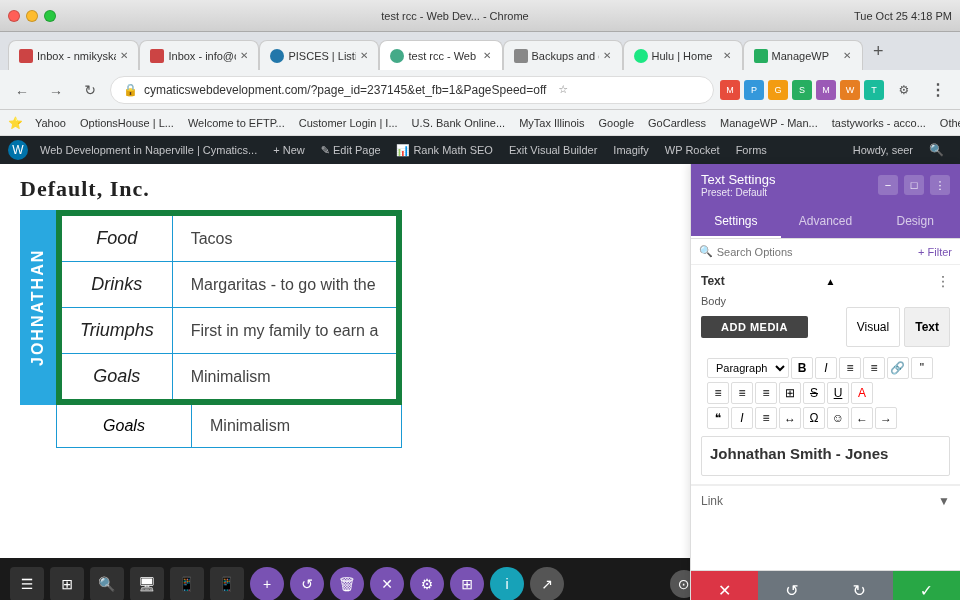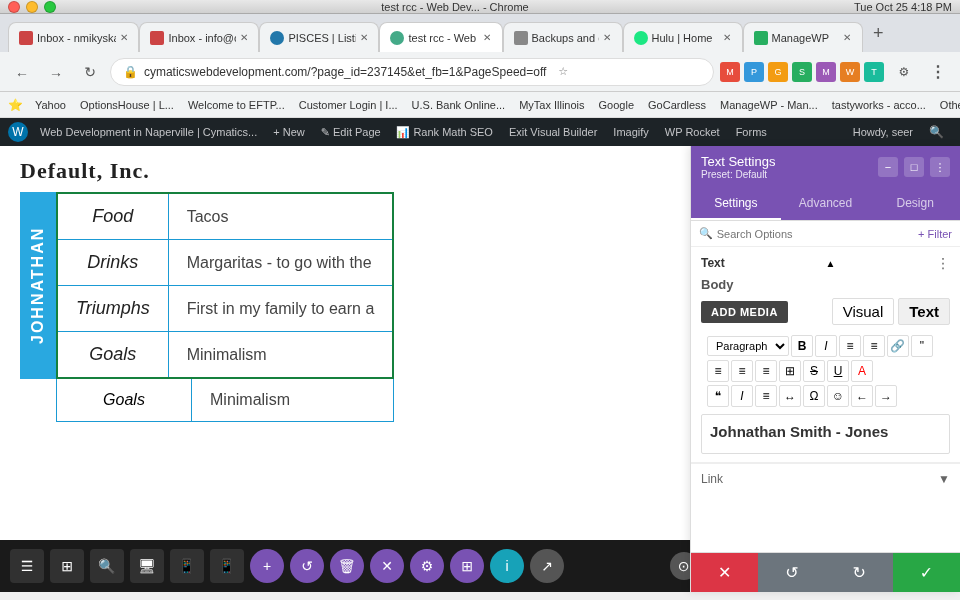--- a/index.html
+++ b/index.html
@@ -7,21 +7,21 @@
       width: 960px;
       height: 600px;
       overflow: hidden;
       font-family: -apple-system, BlinkMacSystemFont, 'Segoe UI', sans-serif;
       background: #f0f0f0;
       position: relative;
     }
 
     
     .mac-titlebar {
-      height: 14px;
+      height: 32px;
       background: linear-gradient(to bottom, #e8e8e8, #d0d0d0);
       display: flex;
       align-items: center;
       padding: 0 8px;
       gap: 6px;
       border-bottom: 1px solid #aaa;
     }
     .mac-btn {
       width: 12px; height: 12px;
       border-radius: 50%;
@@ -237,21 +237,21 @@
       font-size: 16px;
       font-weight: bold;
       letter-spacing: 2px;
       padding: 10px 6px;
       min-width: 36px;
     }
 
     
     .data-table {
       border-collapse: collapse;
-      border: 2px solid #15803d;
+      border: 6px solid #15803d;
       min-width: 280px;
     }
     .data-table td {
       border: 1px solid #1a9ad4;
       padding: 12px 18px;
       font-size: 16px;
       color: #222;
     }
     .data-table td:first-child {
       font-style: italic;
@@ -362,48 +362,46 @@
       cursor: pointer;
       margin-bottom: 6px;
     }
     .panel-section-title {
       font-weight: 600;
       font-size: 12px;
       color: #333;
     }
 
     .text-section-label {
-      font-size: 13px;
+      font-size: 11px;
       color: #555;
-      margin-bottom: 6px;
-      font-weight: bold;
     }
 
     .add-media-btn {
       background: #444;
       color: white;
       border: none;
-      padding: 5px 10px;
+      padding: 5px 20px;
       font-size: 11px;
       font-weight: 600;
       cursor: pointer;
       border-radius: 2px;
       letter-spacing: 0.5px;
     }
 
     .text-mode-btns {
       display: flex;
       gap: 4px;
       margin-left: auto;
     }
     .text-mode-btn {
-      padding: 4px 10px;
+      padding: 12px 10px;
       border: 1px solid #ddd;
       background: white;
-      font-size: 15px;
+      font-size: 12px;
       cursor: pointer;
       border-radius: 2px;
       text-align: right;
     }
     .text-mode-btn.active {
       background: #f0f0f0;
       font-weight: 600;
     }
 
     .editor-toolbar {

